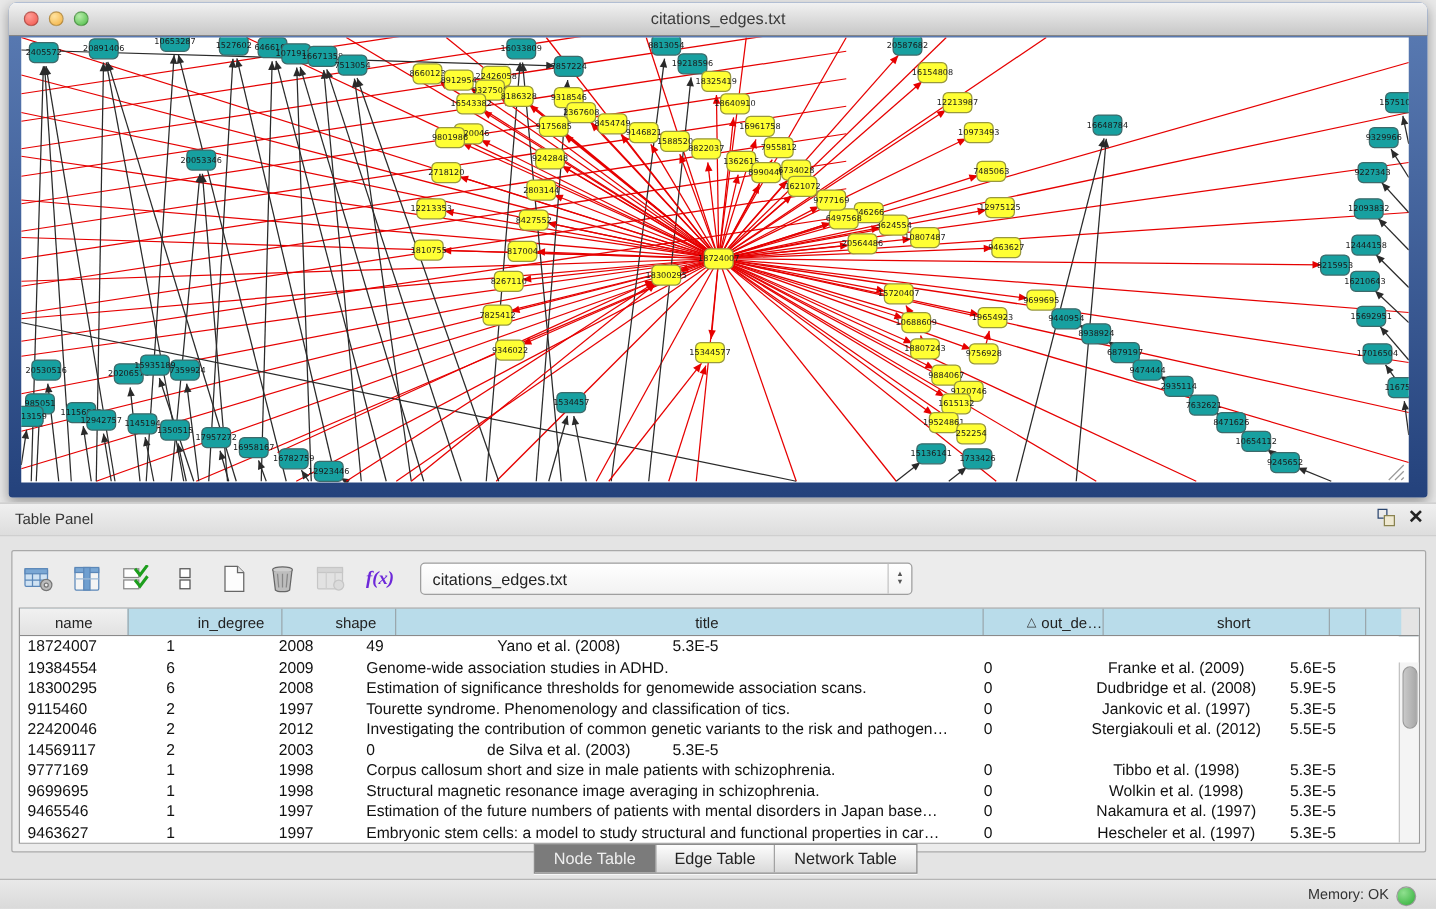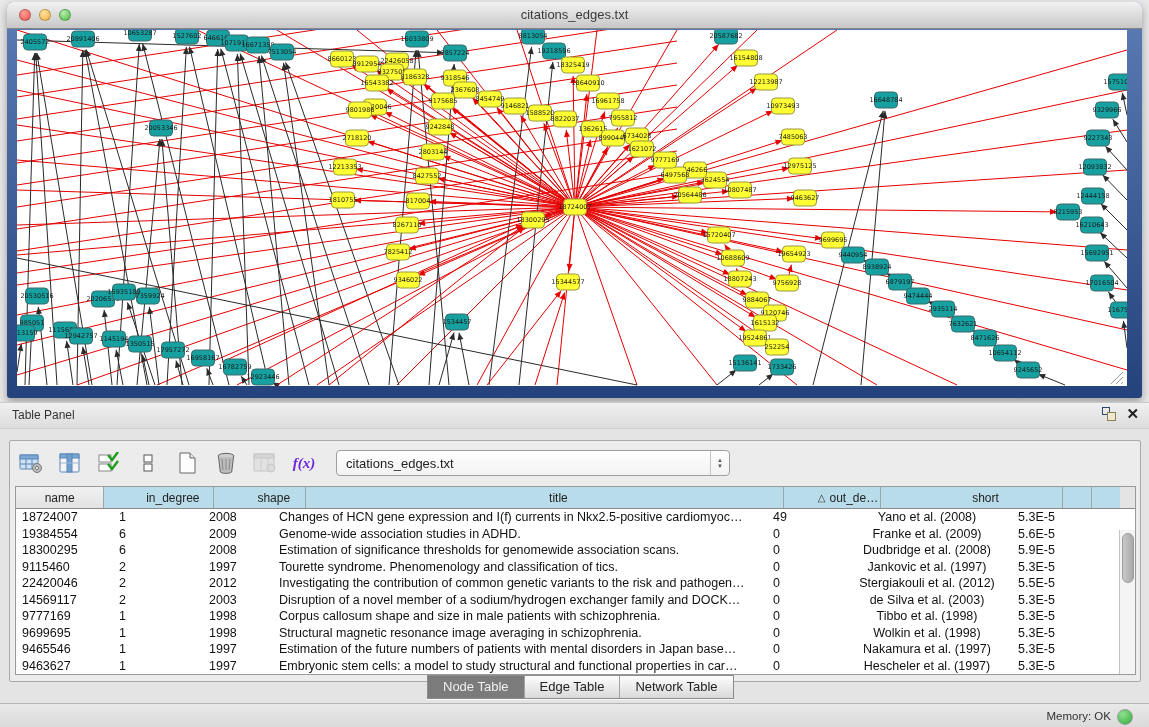--- a/index.html
+++ b/index.html
@@ -47,21 +47,21 @@
   
   .dtable{position:absolute;left:5px;top:45px;width:1119px;border:1px solid #9a9a9a;background:#fff;font-size:12.5px;color:#111;}
   .hrow{display:flex;height:21px;background:#b9dcea;border-bottom:1px solid #8a8a8a;gap:28px;}
   .hcell{box-sizing:border-box;border-right:1px solid #9aa7ad;display:flex;align-items:center;justify-content:center;
     font-size:12px;color:#222;overflow:hidden;white-space:nowrap;}
   .hcell.namecol{background:linear-gradient(#f1f1f1,#e2e2e2);}
   .hcell .sortg{margin-right:4px;font-size:10px;color:#333;}
   .hcell.sorted{justify-content:flex-start;padding-left:6px;}
   .brow{display:flex;height:16.5px;align-items:center;background:#fff;}
   .bcell{box-sizing:border-box;padding:0 6px;overflow:hidden;white-space:nowrap;}
-  .c0{width:97px;}.c1{width:90px;}.c2{width:70px;}.c3{width:494px;}.c4{width:75px;}.c5{width:170px;text-align:center;}.c6{flex:1;}
+  .c0{width:97px;}.c1{width:90px;margin-left:14px;}.c2{width:70px;}.c3{width:494px;}.c4{width:75px;}.c5{width:170px;text-align:center;}.c6{flex:1;}
   .scrollbar{position:absolute;right:0;top:21px;bottom:0;width:15px;background:#f4f4f4;border-left:1px solid #c3c3c3;}
   .thumb{position:absolute;left:2px;top:3px;width:10px;height:48px;border-radius:6px;background:linear-gradient(90deg,#c9c9c9,#a8a8a8);border:1px solid #9b9b9b;}
   .hspacer{width:16px;border-right:none;background:#e4e4e4;}
 
   
   .tabbar{position:absolute;left:427px;top:273px;height:22px;display:flex;border:1px solid #8c8c8c;border-radius:0;
     overflow:hidden;background:linear-gradient(#fdfdfd,#d9d9d9);box-shadow:0 1px 0 rgba(255,255,255,.7);}
   .tab{padding:0 15px;line-height:22px;font-size:13px;color:#222;border-right:1px solid #a2a2a2;}
   .tab:last-child{border-right:none;}
   .tab.active{background:#7b7b7b;color:#efefef;}
@@ -952,21 +952,20 @@
           <div class="hcell c5">short</div>
           <div class="hcell c6">resonance</div>
           <div class="hcell hspacer"></div>
         </div>
         <div id="table-body" style="position:relative;padding-right:16px;">
 
         <div class="brow">
               <div class="bcell c0">18724007</div>
               <div class="bcell c1">1</div>
               <div class="bcell c2">2008</div>
-              <div class="bcell c3">Changes of HCN gene expression and I(f) currents in Nkx2.5-positive cardiomyoc…</div>
               <div class="bcell c4">49</div>
               <div class="bcell c5">Yano et al. (2008)</div>
               <div class="bcell c6">5.3E-5</div>
             </div>
             <div class="brow">
               <div class="bcell c0">19384554</div>
               <div class="bcell c1">6</div>
               <div class="bcell c2">2009</div>
               <div class="bcell c3">Genome-wide association studies in ADHD.</div>
               <div class="bcell c4">0</div>
@@ -997,30 +996,29 @@
               <div class="bcell c2">2012</div>
               <div class="bcell c3">Investigating the contribution of common genetic variants to the risk and pathogen…</div>
               <div class="bcell c4">0</div>
               <div class="bcell c5">Stergiakouli et al. (2012)</div>
               <div class="bcell c6">5.5E-5</div>
             </div>
             <div class="brow">
               <div class="bcell c0">14569117</div>
               <div class="bcell c1">2</div>
               <div class="bcell c2">2003</div>
-              <div class="bcell c3">Disruption of a novel member of a sodium/hydrogen exchanger family and DOCK…</div>
               <div class="bcell c4">0</div>
               <div class="bcell c5">de Silva et al. (2003)</div>
               <div class="bcell c6">5.3E-5</div>
             </div>
             <div class="brow">
               <div class="bcell c0">9777169</div>
               <div class="bcell c1">1</div>
               <div class="bcell c2">1998</div>
-              <div class="bcell c3">Corpus callosum shape and size in male patients with schizophrenia.</div>
+              <div class="bcell c3">Corpus callosum short and size in male patients with schizophrenia.</div>
               <div class="bcell c4">0</div>
               <div class="bcell c5">Tibbo et al. (1998)</div>
               <div class="bcell c6">5.3E-5</div>
             </div>
             <div class="brow">
               <div class="bcell c0">9699695</div>
               <div class="bcell c1">1</div>
               <div class="bcell c2">1998</div>
               <div class="bcell c3">Structural magnetic resonance image averaging in schizophrenia.</div>
               <div class="bcell c4">0</div>

